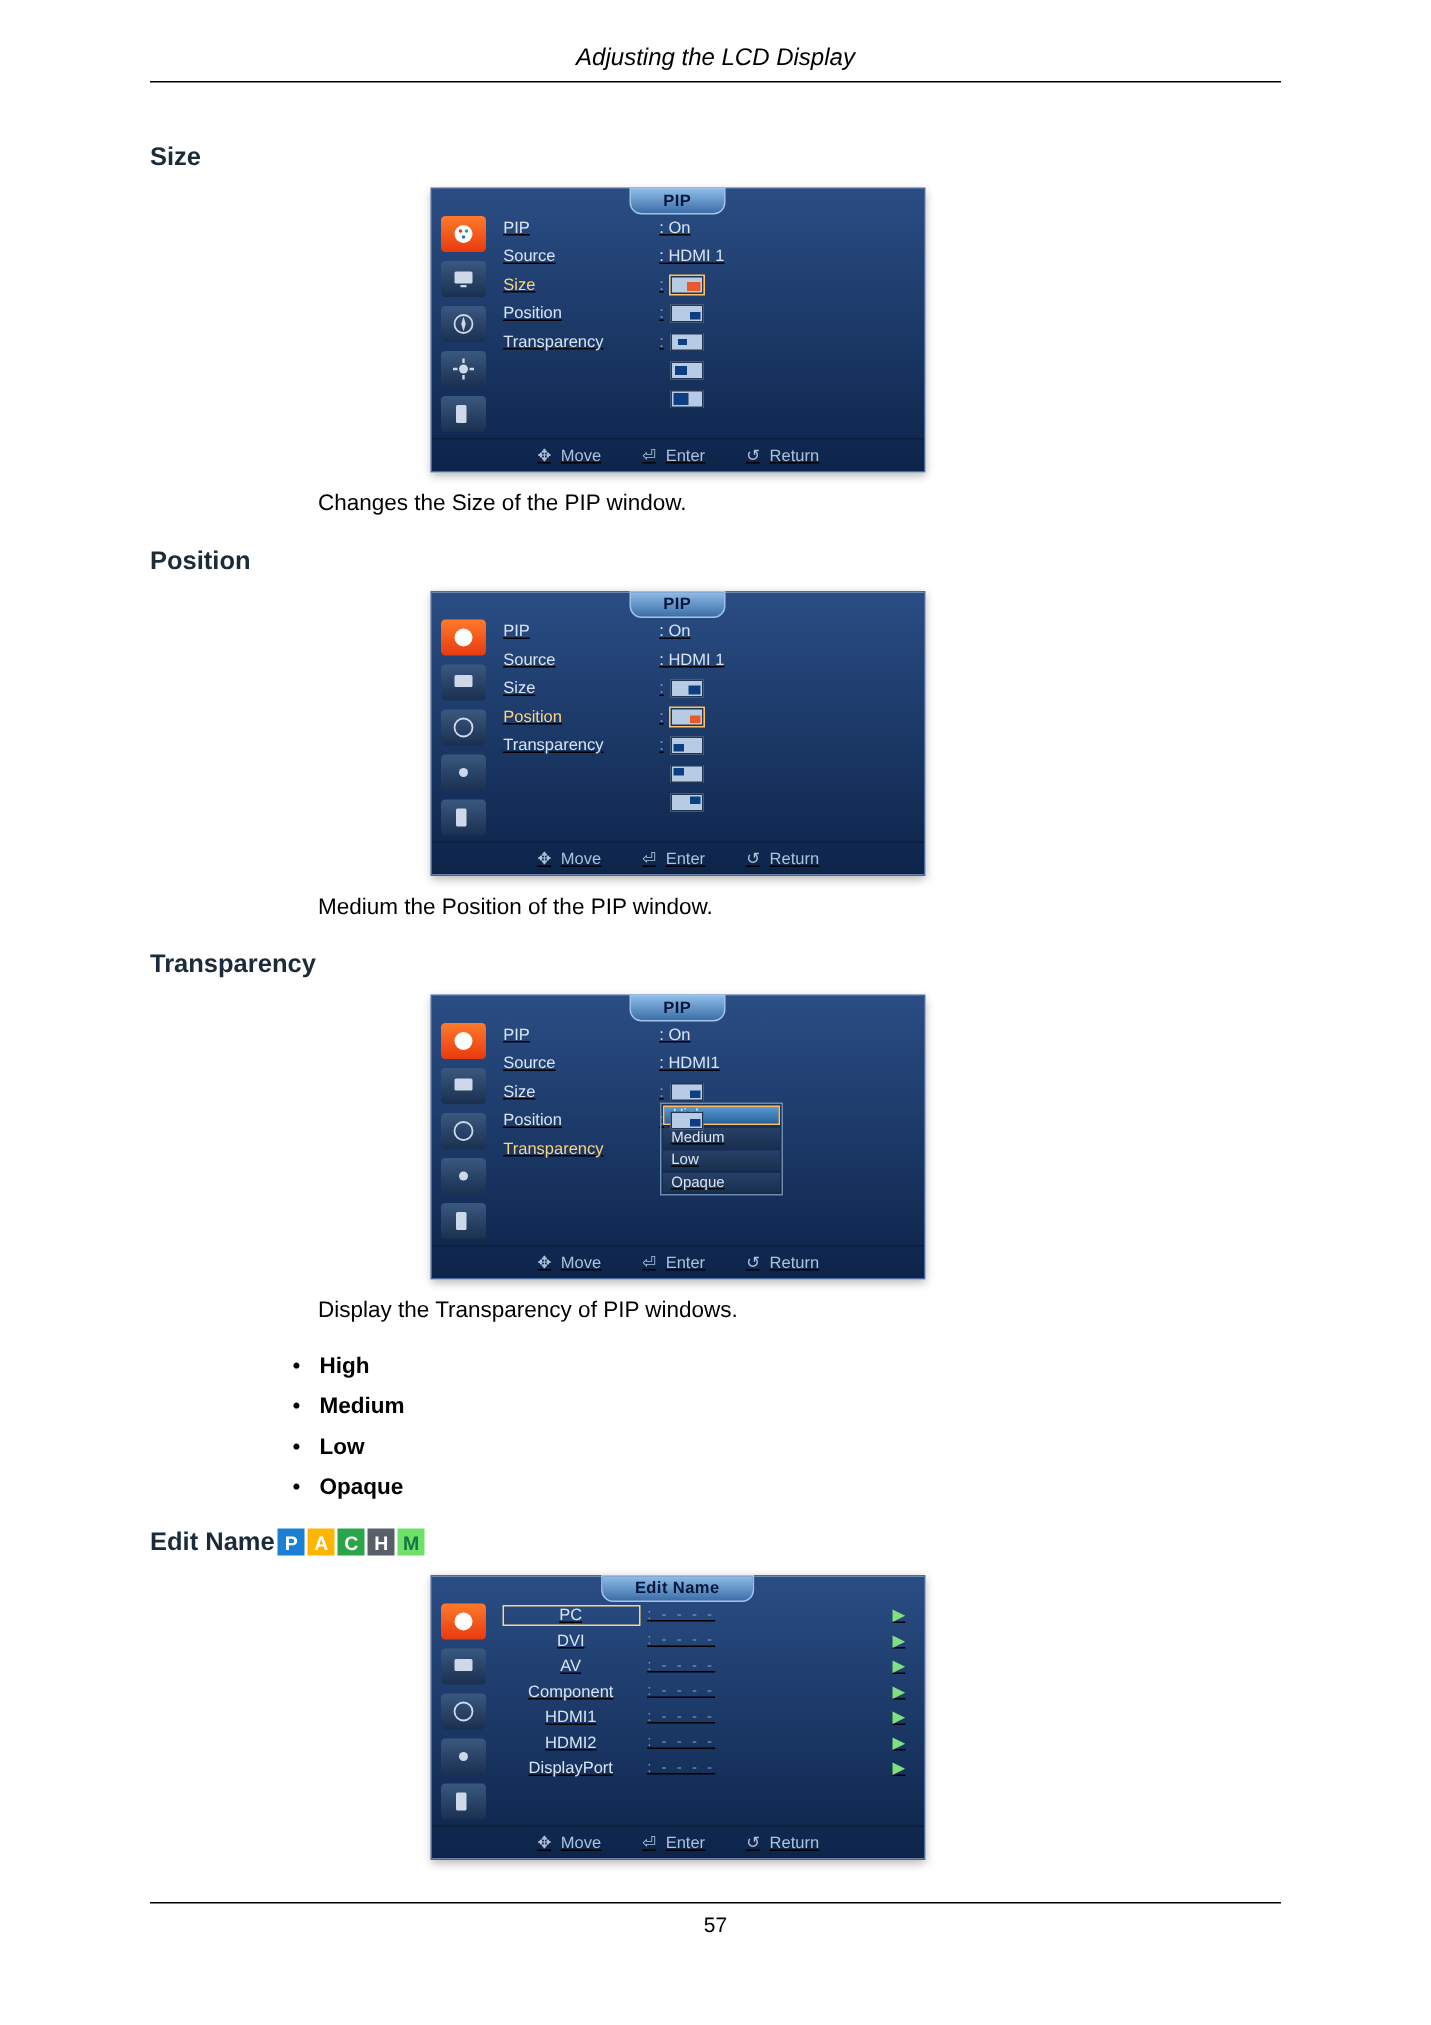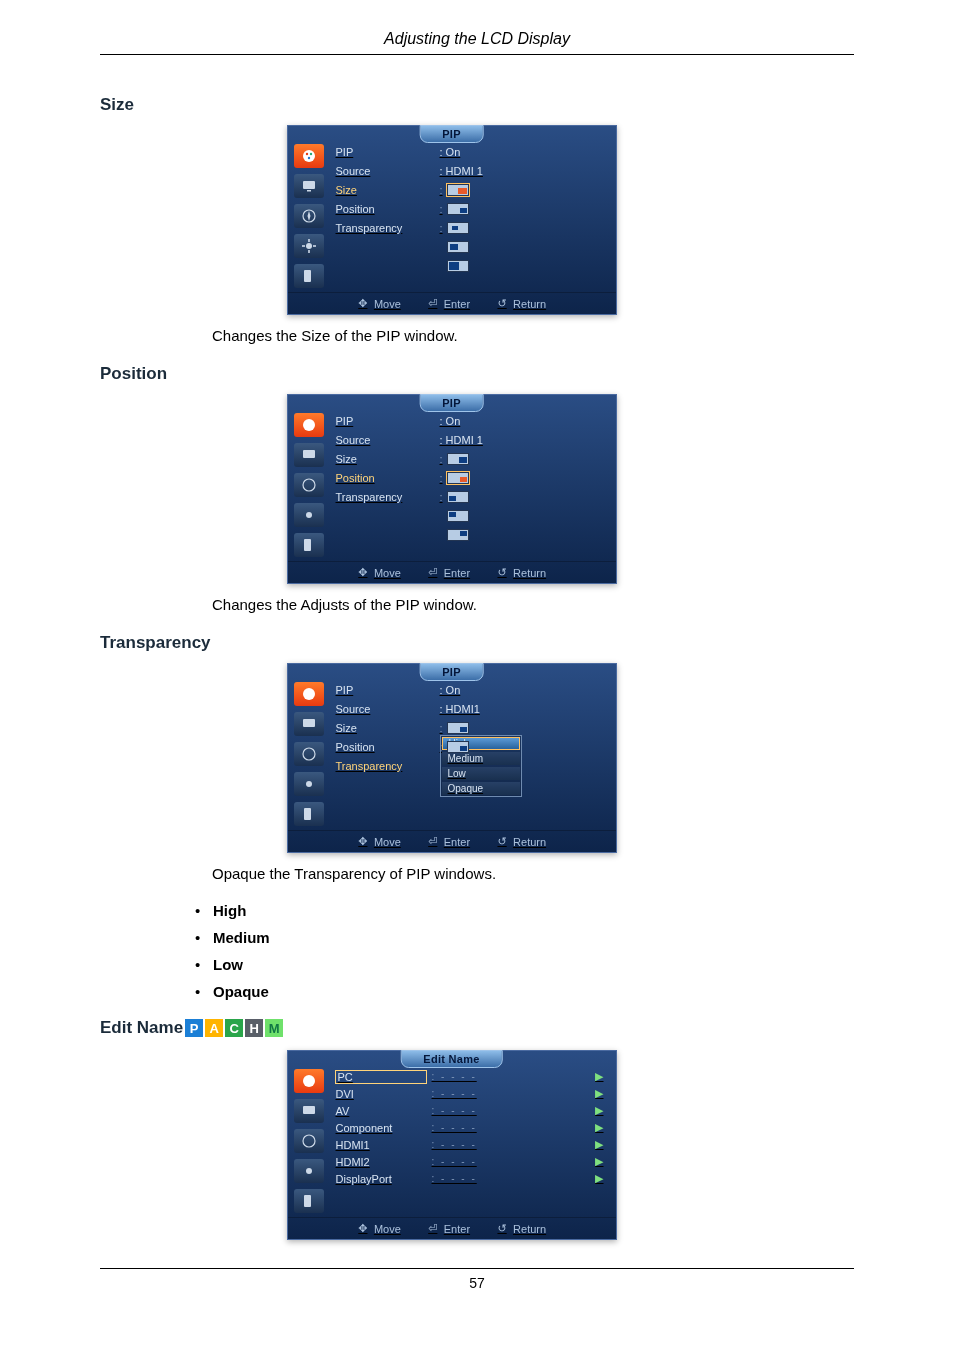--- a/index.html
+++ b/index.html
@@ -318,21 +318,21 @@
             <span class="foot-ico">⏎</span>
             <span>Enter</span>
           </span>
         <span class="foot-item">
             <span class="foot-ico">↺</span>
             <span>Return</span>
           </span>
       </div>
     </div>
   </div>
-  <div class="body-text">Changes the Adjusts of the PIP window.</div>
+  <div class="body-text">Medium the Position of the PIP window.</div>
 
   <div class="sect-h">Transparency</div>
   <div class="osd-wrap">
     <div class="osd">
       <div class="osd-title">PIP</div>
       <div class="osd-body">
         <div class="osd-left">
           <span class="side-ico active">
               <svg viewBox="0 0 16 16">
                 <circle cx="8" cy="8" r="6" fill="#fff"></circle>
@@ -402,21 +402,21 @@
             <span class="foot-ico">⏎</span>
             <span>Enter</span>
           </span>
         <span class="foot-item">
             <span class="foot-ico">↺</span>
             <span>Return</span>
           </span>
       </div>
     </div>
   </div>
-  <div class="body-text">Opaque the Transparency of PIP windows.</div>
+  <div class="body-text">Display the Transparency of PIP windows.</div>
 
   <ul class="bullets">
     <li>
         <span class="dot">•</span>
         <span class="bold">High</span>
       </li>
     <li>
         <span class="dot">•</span>
         <span class="bold">Medium</span>
       </li>
@@ -462,21 +462,21 @@
               <svg viewBox="0 0 16 16">
                 <circle cx="8" cy="8" r="3" fill="#cdd9e8"></circle>
               </svg>
             </span>
           <span class="side-ico">
               <svg viewBox="0 0 16 16">
                 <rect x="3" y="2" width="7" height="12" rx="1" fill="#cdd9e8"></rect>
               </svg>
             </span>
         </div>
-        <div style="flex:1; padding:4px 12px 6px 6px; display:flex; flex-direction:column; gap:2px;">
+        <div style="flex:1; padding:4px 12px 6px 6px; display:flex; flex-direction:column; gap:2px;text-align:center;">
           <div class="en-row">
               <span class="en-label sel">PC</span>
               <span class="en-dashes">: - - - -</span>
               <span class="en-arrow">▶</span>
             </div>
           <div class="en-row">
               <span class="en-label">DVI</span>
               <span class="en-dashes">: - - - -</span>
               <span class="en-arrow">▶</span>
             </div>

